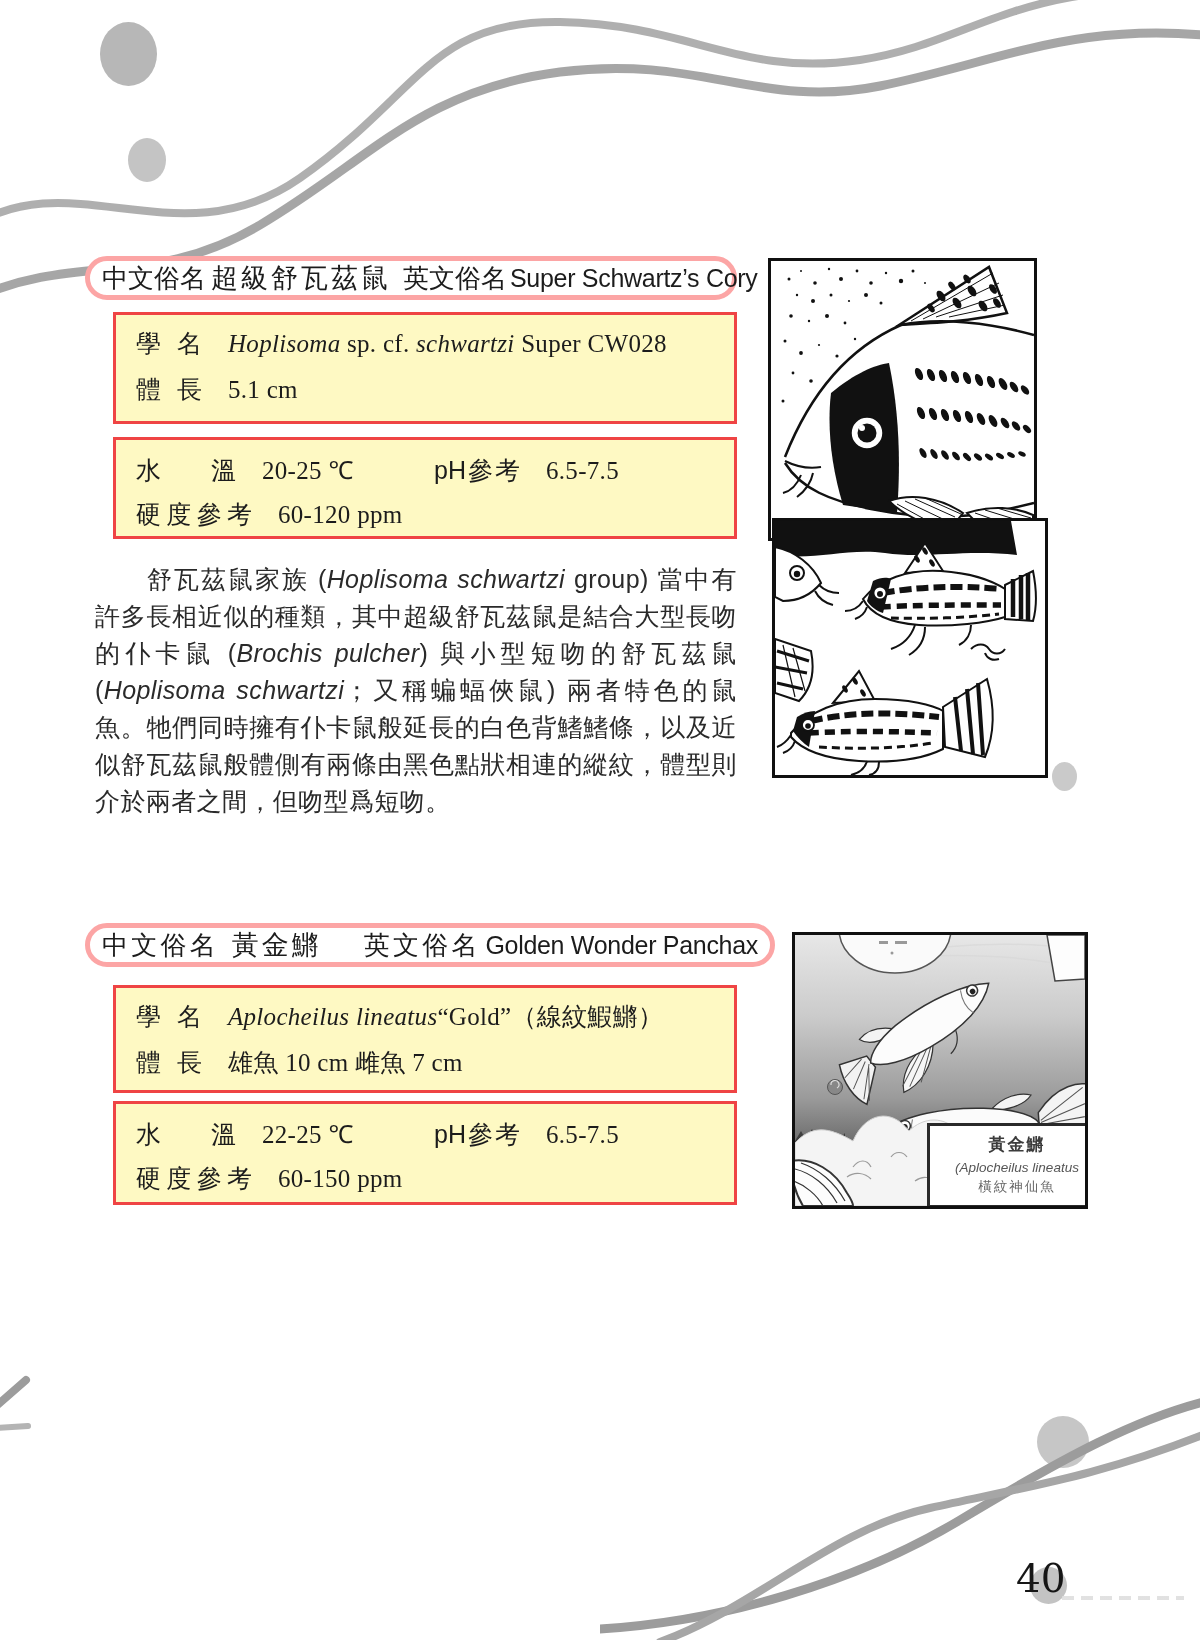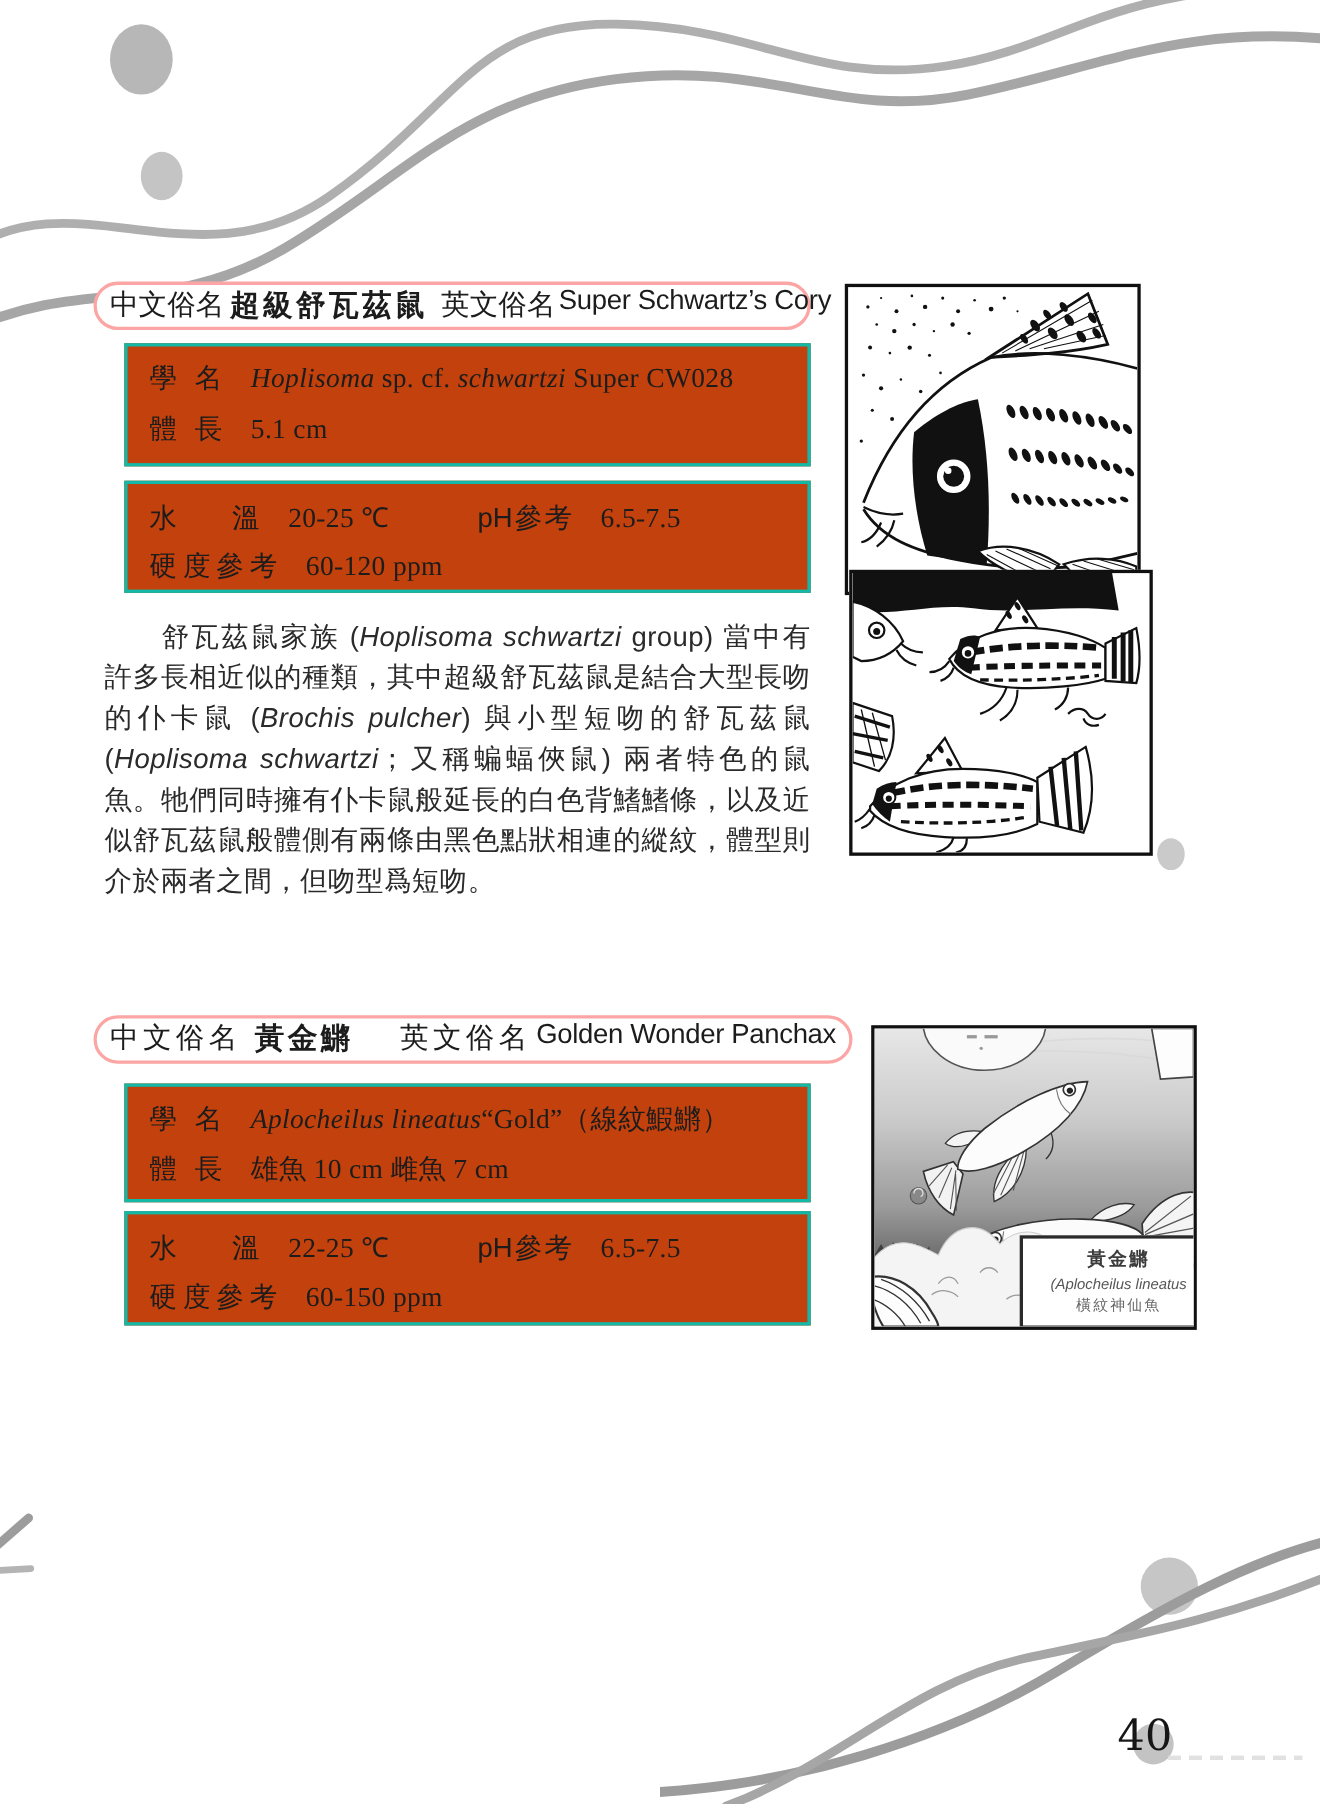--- a/index.html
+++ b/index.html
@@ -2,29 +2,29 @@
 <html><head>
 <meta charset="utf-8">
 <style>
   html,body{margin:0;padding:0;background:#fff;}
   .page{position:relative;width:1200px;height:1640px;background:#ffffff;overflow:hidden;
         font-family:"Liberation Sans","DejaVu Sans",sans-serif;color:#1c1c1c;}
   svg{display:block;}
   .deco{position:absolute;pointer-events:none;}
   .dot{position:absolute;border-radius:50%;}
   
-  .pill{position:absolute;height:44px;border:3px solid #fca5a5;border-radius:22px;background:#fff;
-        display:flex;align-items:flex-start;padding:0 12px;box-sizing:border-box;white-space:nowrap;}
+  .pill{position:absolute;height:44px;border:5px solid #fca5a5;border-radius:22px;background:#fff;
+        display:flex;align-items:center;padding:0 12px;box-sizing:border-box;white-space:nowrap;}
   .spread{display:inline-block;text-align:justify;text-align-last:justify;}
   .cnlbl{width:132px;font-size:26px;font-weight:500;}
   .enlbl2{width:132px;}
-  .cnname{font-size:27px;letter-spacing:3px;margin-left:5px;font-weight:700;}
+  .cnname{font-size:27px;letter-spacing:3px;margin-left:5px;font-weight:400;}
   .enname{font-size:25px;font-weight:400;letter-spacing:-0.3px;}
   
-  .ibox{position:absolute;border:3px solid #14b8a6;background:#c2410c;box-sizing:border-box;
+  .ibox{position:absolute;border:3px solid #ef4444;background:#fef9c3;box-sizing:border-box;
         padding:12px 0 0 20px;}
   .r{display:flex;align-items:baseline;height:46px;font-size:25px;}
   .lbl{font-weight:500;}
   .w66{width:66px;} .w100{width:100px;} .w86{width:86px;} .w112{width:116px;}
   .val{margin-left:26px;letter-spacing:0.3px;font-family:Liberation Serif, serif;}
   .vtemp{width:172px;}
   
   .desc{position:absolute;width:642px;margin:0;font-size:25px;line-height:37px;
         text-align:justify;text-indent:52px;color:#2a2a2a;letter-spacing:0.4px;}
   .desc i{font-style:italic;}

